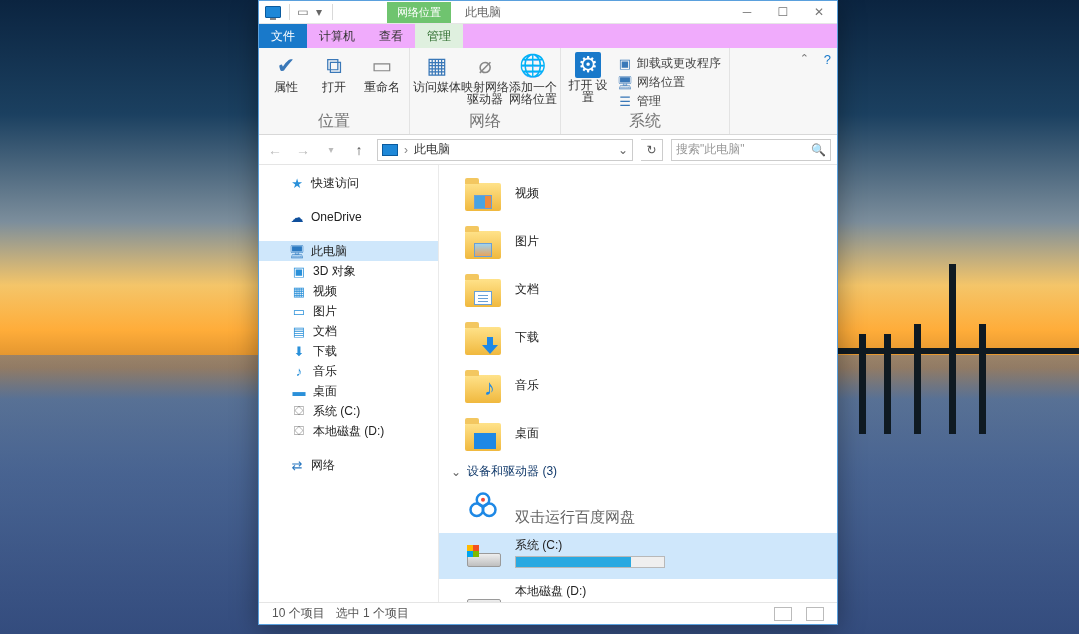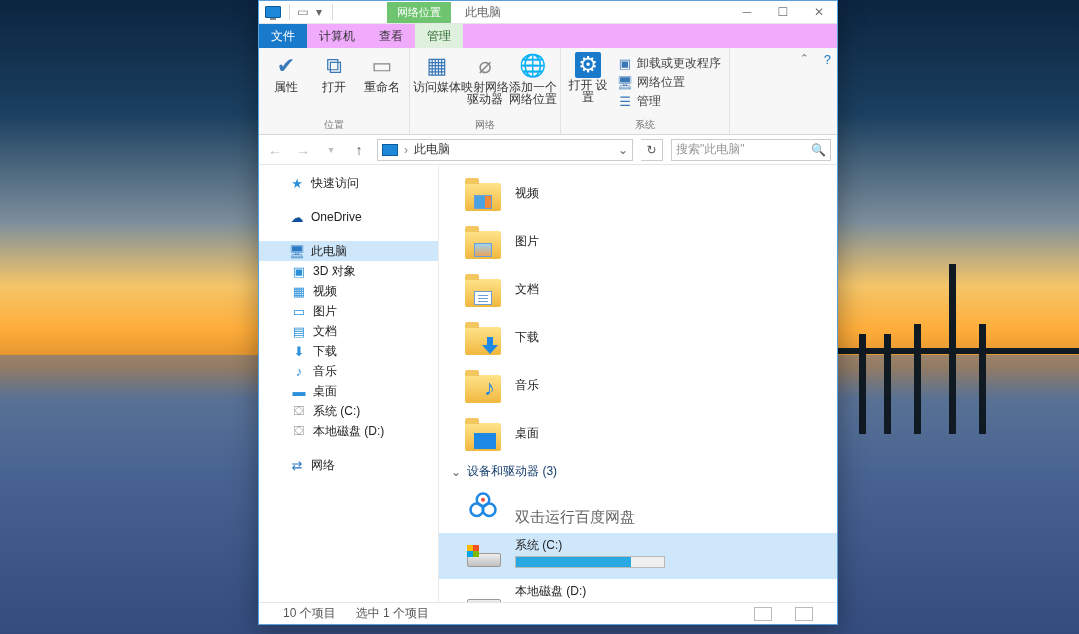--- a/index.html
+++ b/index.html
@@ -24,21 +24,21 @@
 .tab { padding:4px 12px; font-size:12px; color:#333; display:flex; align-items:center; }
 .tab.active { background:#1979ca; color:#fff; }
 .tab.context { background:#dff0df; color:#2f6d2f; }
 .ribbon { height:87px; border-bottom:1px solid #d8d8d8; display:flex; background:#f7f7f7; position:relative; }
 .rgroup { border-right:1px solid #e3e3e3; display:flex; flex-direction:column; align-items:center; padding:4px 6px 2px; }
 .rgroup .row { display:flex; gap:6px; }
 .rbtn-large { display:flex; flex-direction:column; align-items:center; width:42px; color:#444; }
 .rbtn-large .icn { width:28px; height:28px; display:flex; align-items:center; justify-content:center; font-size:22px; color:#3a78b8; }
 .rbtn-large .lbl { font-size:12px; text-align:center; line-height:12px; margin-top:1px; color:#333; white-space:nowrap;}
 .rbtn-large .lbl.two{white-space:normal; width:48px;font-family:Liberation Serif, serif;}
-.rgroup .gname { font-size:10px; color:#777; margin-top:auto; }
+.rgroup .gname { font-size:16px; color:#777; margin-top:auto; }
 .rbtn-small{ display:flex; align-items:center; gap:4px; font-size:11px; color:#444; height:18px; padding:0 2px;}
 .rbtn-small .icn{width:16px;height:16px; display:flex; align-items:center; justify-content:center; font-size:13px; color:#3a78b8;}
 .ribbon-help{ position:absolute; right:6px; top:4px; color:#1979ca; font-size:13px;}
 .ribbon-collapse{ position:absolute; right:28px; top:4px; color:#777; font-size:11px;}
 .addrbar { height:30px; border-bottom:1px solid #e5e5e5; display:flex; align-items:center; padding:0 6px; gap:8px; }
 .navbtn { width:20px; height:20px; display:flex; align-items:center; justify-content:center; color:#bbb; font-size:14px;}
 .navbtn.enabled{color:#555}
 .address { flex:1; height:22px; border:1px solid #ccc; display:flex; align-items:center; padding:0 4px; gap:6px; }
 .address .pc-mini { width:16px; height:12px; background:#1e88d8; border:1px solid #0a5a9e; }
 .address .crumb { height:20px; display:flex; align-items:center; color:#333; }
@@ -78,21 +78,21 @@
 .drvitem .dicon{ width:36px; height:36px; position:relative;}
 .dicon.drive::before{content:"";position:absolute;left:2px;bottom:6px;width:32px;height:12px;background:linear-gradient(#eee,#bfbfbf);border:1px solid #9a9a9a;border-radius:2px;}
 .dicon.drive.win::after{content:"";position:absolute;left:2px;top:8px;width:12px;height:12px;background:conic-gradient(#f25022 0 25%,#7fba00 0 50%,#00a4ef 0 75%,#ffb900 0 100%);}
 .dicon.baidu{ display:flex; align-items:center; justify-content:center;}
 .dicon.baidu svg{width:30px;height:30px}
 .drvitem .dtext{ display:flex; flex-direction:column; gap:2px; flex:1; padding-right:20px;}
 .drvitem .dname{ color:#222; }
 .drvitem .dsub{ color:#666; font-size:15px;margin-top:20px;}
 .drvitem .bar{ width:150px; height:12px; border:1px solid #b8b8b8; background:#efefef; position:relative;}
 .drvitem .bar .fill{ position:absolute; left:0; top:0; bottom:0; background:#29a9e1;}
-.statusbar{ height:22px; border-top:1px solid #e5e5e5; display:flex; align-items:center; padding:0 24px; gap:20px; color:#555; font-size:11px;}
+.statusbar{ height:22px; border-top:1px solid #e5e5e5; display:flex; align-items:center; padding:0 13px; gap:11px; color:#555; font-size:11px;}
 .statusbar .spacer{flex:1}
 .viewtoggle{ width:18px; height:14px; border:1px solid #bbb; margin-left:3px;}
 .icn.star{color:#2a90d9}
 .icn.cloud{color:#0f4f9c}
 .icn.pc{color:#2a78c0}
 .icn.net{color:#2a78c0}
 .icn.drvc{color:#7a7a7a}
 .icn.mus{color:#2a90d9}
 </style>
 </head>

